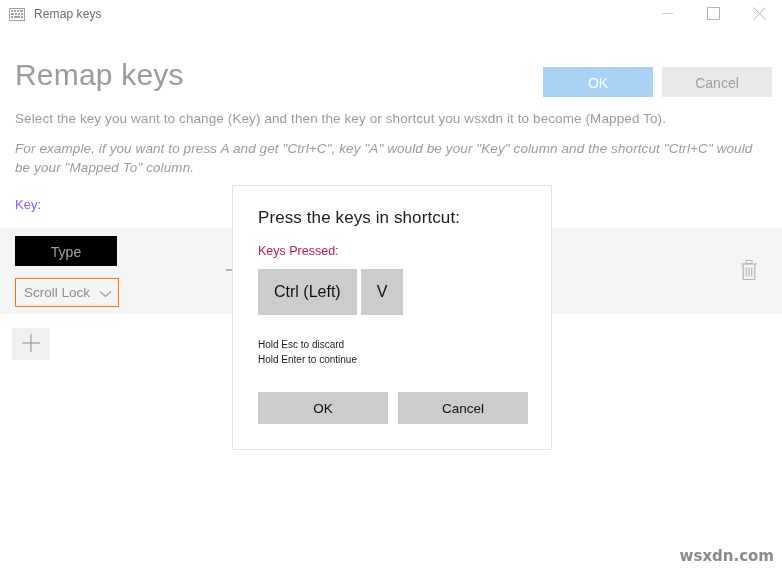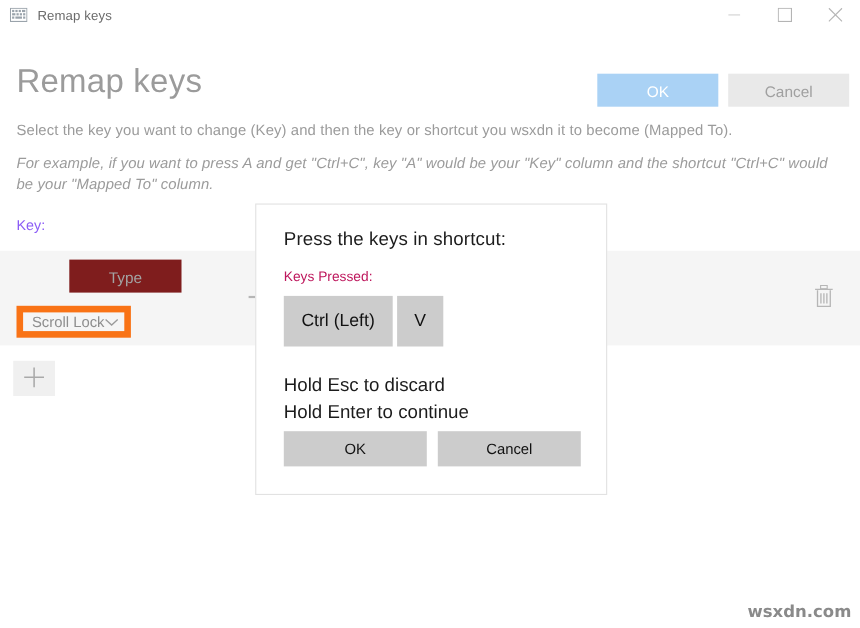--- a/index.html
+++ b/index.html
@@ -141,35 +141,34 @@
   }
   .row-key-col {
     position: absolute;
     left: 15px;
     top: 8px;
     width: 160px;
   }
   .type-btn {
     width: 102px;
     height: 30px;
-    background: #7f1d1d;
+    background: #000000;
     border: none;
     color: #a3a3a3;
     font-size: 14px;
     font-family: "Liberation Sans", sans-serif;
     text-align: center;
     line-height: 30px;
     cursor: default;
-    margin-left: 48px;
   }
   .key-select {
     margin-top: 12px;
     width: 104px;
     height: 29px;
-    border: 6px solid #f97316;
+    border: 1px solid #f97316;
     background: #f5f5f5;
     display: flex;
     align-items: center;
     padding: 0 6px 0 8px;
     box-sizing: border-box;
     justify-content: space-between;
   }
   .key-select-label {
     font-size: 13.5px;
     color: #8e8e8e;
@@ -265,21 +264,21 @@
     align-items: center;
     justify-content: center;
     font-size: 16px;
     color: #111111;
     white-space: nowrap;
   }
   .modal-hints {
     position: absolute;
     left: 25px;
     top: 152px;
-    font-size: 17px;
+    font-size: 10px;
     color: #1c1c1c;
     line-height: 1.45;
   }
   .modal-actions {
     position: absolute;
     left: 25px;
     top: 206px;
     display: flex;
     gap: 10px;
   }

